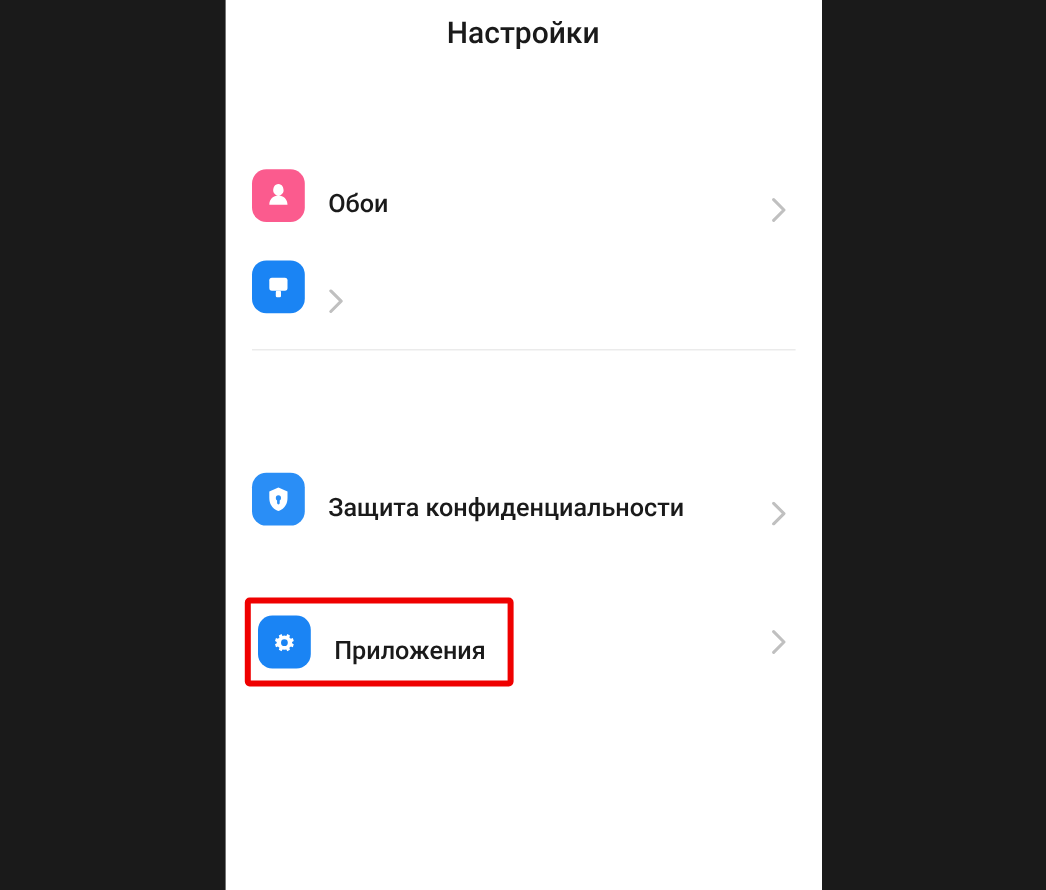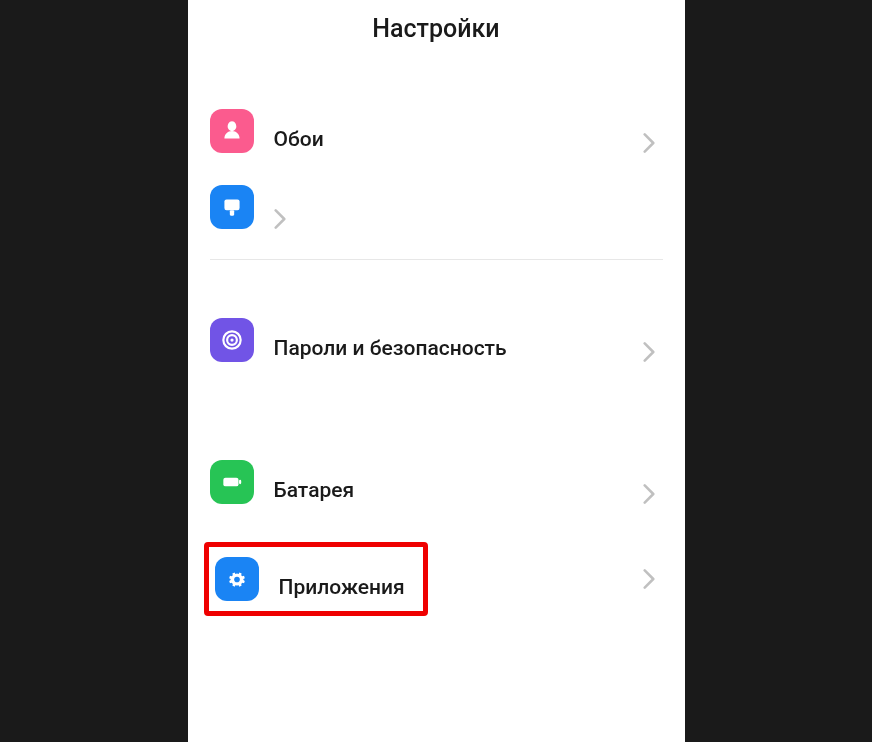--- a/index.html
+++ b/index.html
@@ -15,21 +15,21 @@
       width: 497px;
       background: #fff;
       min-height: 742px;
       padding-top: 14px;
     }
     .title {
       text-align: center;
       font-size: 25px;
       font-weight: 500;
       color: #1a1a1a;
-      margin-bottom: 50px;
+      margin-bottom: 82px;
     }
     .section {
       padding: 0 22px;
     }
     .item {
       display: flex;
       align-items: flex-end;
       padding: 16px 8px 16px 0;
       cursor: pointer;
       min-height: 74px;
@@ -132,58 +132,44 @@
           </svg>
       </span>
     </div>
 
   </div>
 
   <div class="divider"></div>
 
   <div class="section">
 
+
+    <div class="gap"></div>
+
+
+    <div class="gap"></div>
+
     <div class="item">
-      <div class="icon-wrap icon-passwords">
+      <div class="icon-wrap icon-privacy">
         <svg class="g" width="26" height="26" viewBox="0 0 24 24" fill="none">
-          <circle cx="12" cy="12" r="8" stroke="#fff" stroke-width="2" fill="none"></circle>
-          <circle cx="12" cy="12" r="4.5" stroke="#fff" stroke-width="2" fill="none"></circle>
-          <circle cx="12" cy="12" r="1.5" fill="#fff"></circle>
+          <path d="M12 3 L19 6 L19 11 C19 16 16 20 12 21 C8 20 5 16 5 11 L5 6 Z" fill="#fff"></path>
+          <circle cx="12" cy="11" r="2" fill="#2a8ef6"></circle>
+          <rect x="11" y="12" width="2" height="4" rx="1" fill="#2a8ef6"></rect>
         </svg>
       </div>
-      <div class="label">Пароли и безопасность</div>
+      <div class="label">Защита конфиденциальности</div>
       <span class="chevron">
         <svg class="g" width="12" height="20" viewBox="0 0 8 14" fill="none">
             <path d="M1 1 L7 7 L1 13" stroke="#c0c0c0" stroke-width="1.8" stroke-linecap="round" stroke-linejoin="round"></path>
           </svg>
       </span>
     </div>
 
     <div class="gap"></div>
 
-
-    <div class="gap"></div>
-
-
-    <div class="gap"></div>
-
-    <div class="item">
-      <div class="icon-wrap icon-battery">
-        <svg class="g" width="26" height="26" viewBox="0 0 24 24" fill="none">
-          <rect x="4" y="8" width="14" height="8" rx="2" fill="#fff"></rect>
-          <rect x="18.5" y="10" width="2" height="4" rx="1" fill="#fff"></rect>
-        </svg>
-      </div>
-      <div class="label">Батарея</div>
-      <span class="chevron">
-        <svg class="g" width="12" height="20" viewBox="0 0 8 14" fill="none">
-            <path d="M1 1 L7 7 L1 13" stroke="#c0c0c0" stroke-width="1.8" stroke-linecap="round" stroke-linejoin="round"></path>
-          </svg>
-      </span>
-    </div>
 
     <div class="gap"></div>
 
     <div class="chevron-outside">
       <div class="highlight">
         <div class="item">
           <div class="icon-wrap icon-apps">
             <svg class="g" width="26" height="26" viewBox="0 0 24 24" fill="none">
               <path d="M12 7 L13.5 7.3 L14.2 5.9 L16.3 7 L15.8 8.5 L17 9.5 L18.5 9 L19.2 11.2 L17.9 12 L17.9 13 L19.2 13.8 L18.5 16 L17 15.5 L15.8 16.5 L16.3 18 L14.2 19.1 L13.5 17.7 L12 18 L10.5 17.7 L9.8 19.1 L7.7 18 L8.2 16.5 L7 15.5 L5.5 16 L4.8 13.8 L6.1 13 L6.1 12 L4.8 11.2 L5.5 9 L7 9.5 L8.2 8.5 L7.7 7 L9.8 5.9 L10.5 7.3 Z" fill="#fff"></path>
               <circle cx="12" cy="12.5" r="2.6" fill="#1a84f4"></circle>

